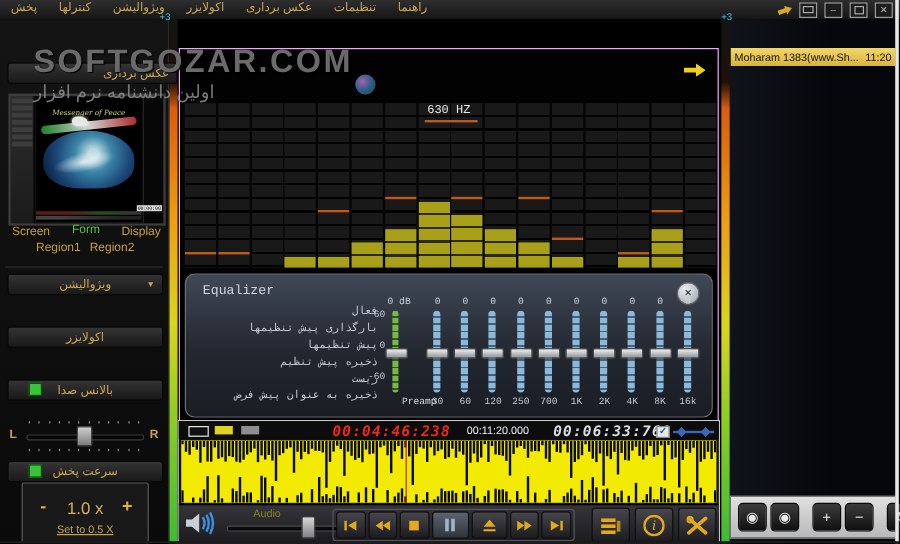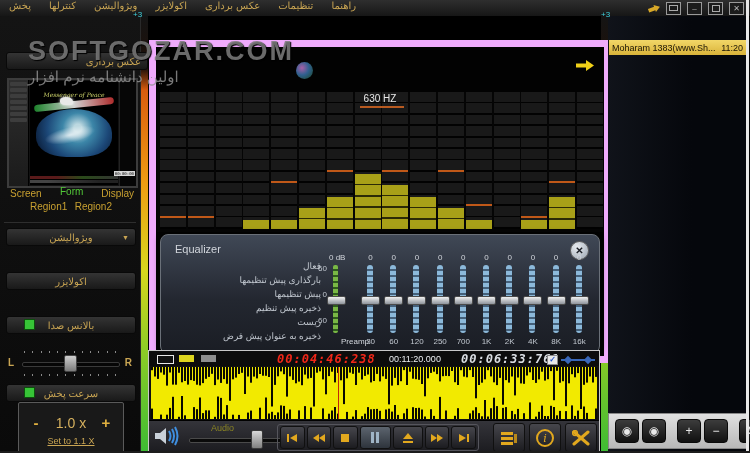--- a/index.html
+++ b/index.html
@@ -72,21 +72,21 @@
   .speed-box{position:absolute;left:18px;top:386px;width:104px;height:50px;background:#191919;
     border:1px solid #5a5a5a;border-radius:2px;}
   .speed-val{position:absolute;left:0;right:0;top:12px;text-align:center;color:#d5b05e;font-size:14px;}
   .speed-btn{position:absolute;top:8px;width:18px;height:22px;color:#e0b040;font-size:15px;font-weight:bold;
     display:flex;align-items:center;justify-content:center;cursor:default;}
   .speed-link{position:absolute;left:0;right:0;top:33px;text-align:center;color:#c9a553;
     font-size:9px;text-decoration:underline;}
   
   .center{position:absolute;left:148px;top:16px;width:452px;height:437px;background:#000;}
   .viz-panel{position:absolute;left:1px;top:24px;width:448px;height:309px;background:#020202;
-    border:7px solid #f0abfc;}
+    border:1px solid #f0abfc;font-family:Liberation Mono, monospace;}
   .viz-arrow{position:absolute;right:10px;top:10px;width:18px;height:11px;}
   .spectrum{position:absolute;left:1px;top:45px;width:446px;height:140px;background:#050505;}
   .spec-col{position:absolute;top:0;height:137px;width:26px;
     background:repeating-linear-gradient(to bottom,#191919 0px,#191919 9.6px,#020202 9.6px,#020202 11.4px);}
   .spec-bar{position:absolute;bottom:0;left:0;width:26px;
     background:repeating-linear-gradient(to bottom,#a8a018 0px,#a8a018 9.6px,#2c2a06 9.6px,#2c2a06 11.4px);}
   .spec-peak{position:absolute;left:0;width:26px;height:2px;background:#c05818;}
   .spec-label{position:absolute;left:0;right:0;top:1px;text-align:center;color:#e8e8e8;font-size:10px;z-index:5;}
   .spec-underline{position:absolute;left:203px;top:14px;width:44px;height:2px;background:#b85a20;z-index:5;}
   
@@ -293,21 +293,21 @@
 
     <div class="side-header" style="top:368px;">
       <span>سرعت پخش</span>
     </div>
     <span class="green-sq" style="left:24px;top:371px;"></span>
 
     <div class="speed-box">
       <span class="speed-btn" style="left:8px;">-</span>
       <div class="speed-val">1.0 x</div>
       <span class="speed-btn" style="right:8px;">+</span>
-      <div class="speed-link">Set to 1.1 X</div>
+      <div class="speed-link">Set to 0.5 X</div>
     </div>
   </div>
 
   <div class="center">
     <div class="viz-panel">
       <div class="viz-arrow">
         <svg width="18" height="11" viewBox="0 0 18 11">
             <path d="M0 3.5 L10 3.5 L10 0 L18 5.5 L10 11 L10 7.5 L0 7.5 Z" fill="#f0d018"></path>
           </svg>
       </div>

